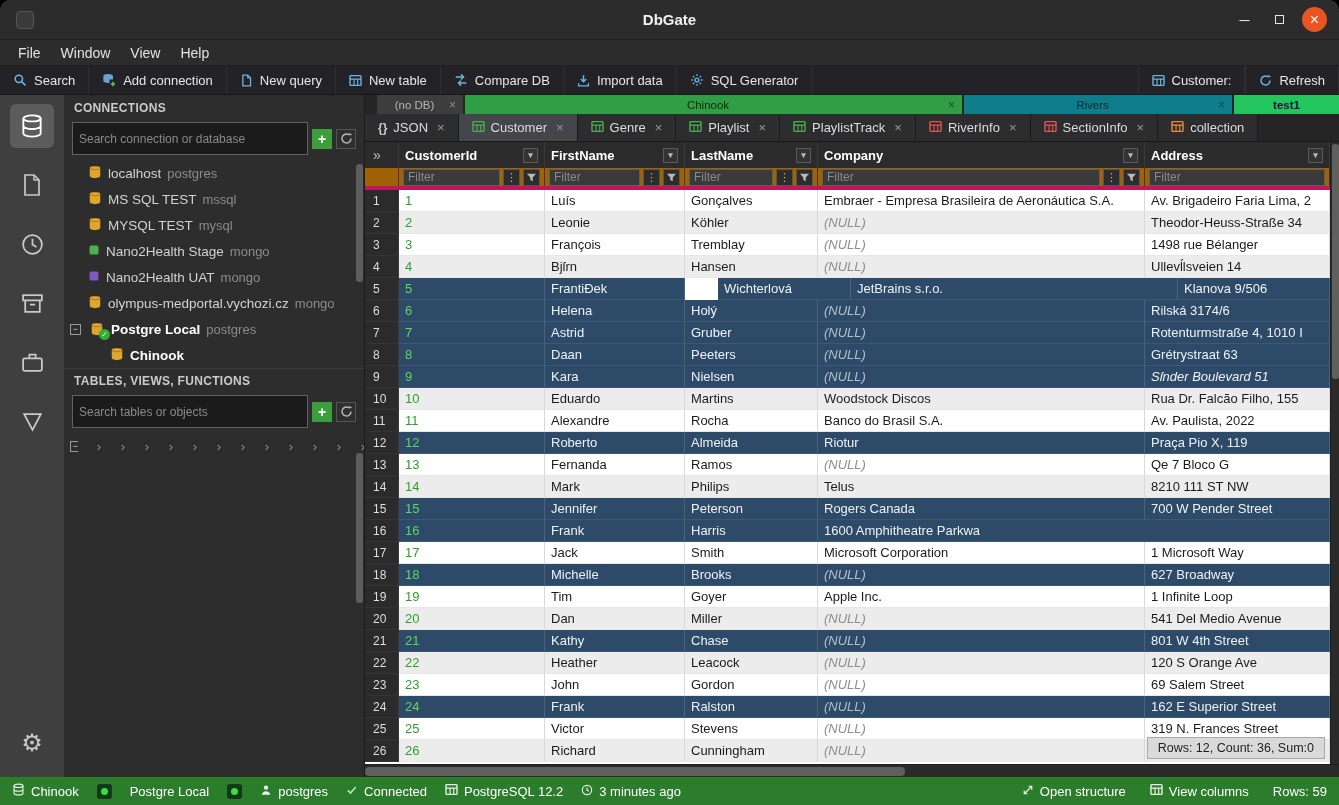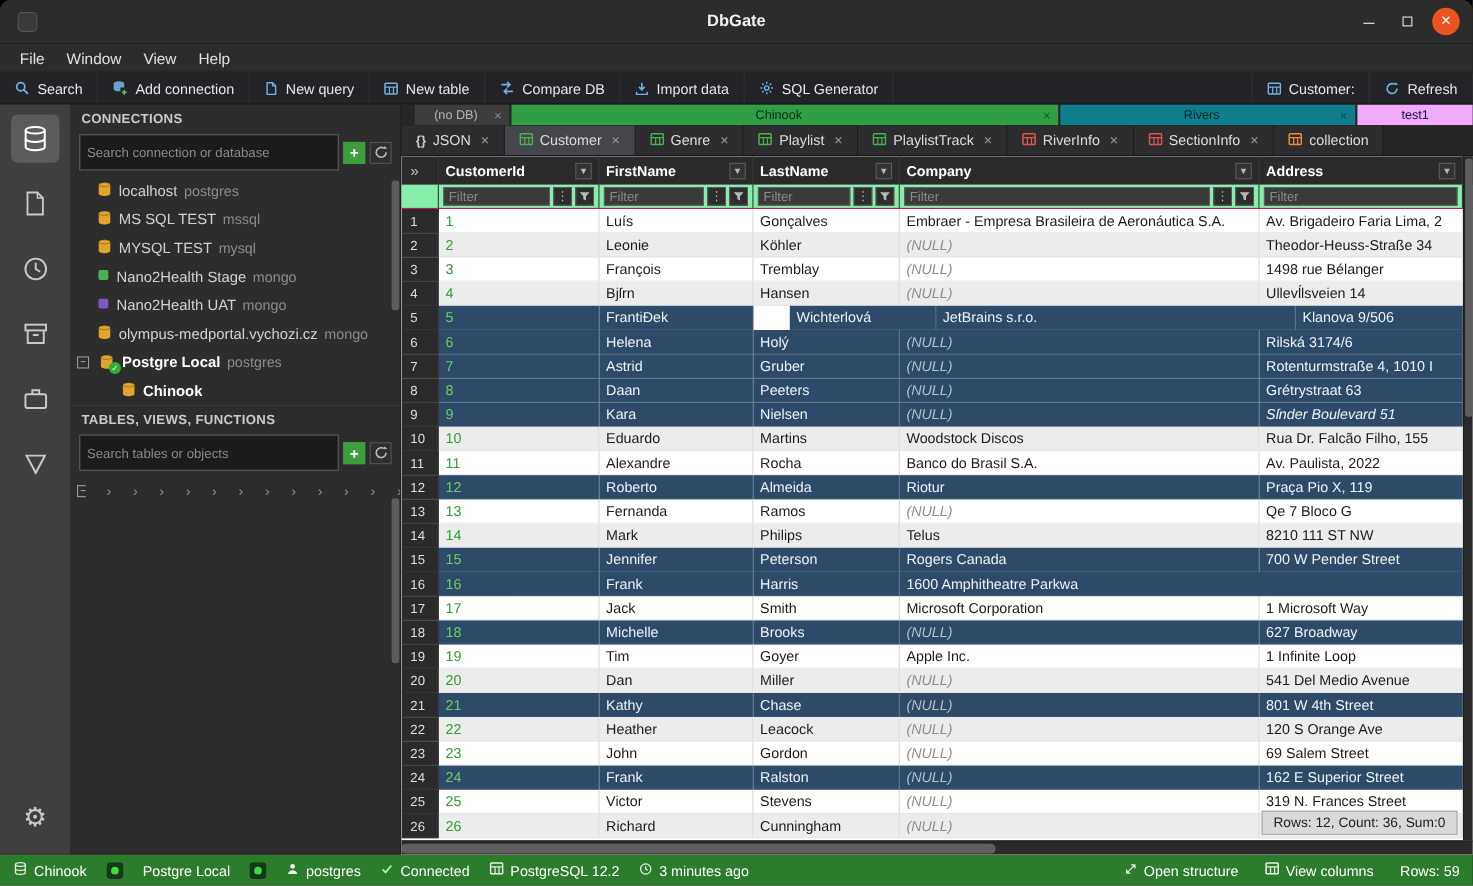--- a/index.html
+++ b/index.html
@@ -91,21 +91,21 @@
   
   .grid{flex:1;position:relative;display:flex;flex-direction:column;min-height:0;background:#fff;overflow:hidden}
   .ghead{height:26px;display:flex;background:#2b2b2b;color:#fff;flex:none;padding-right:9px}
   .gh-rownum{width:34px;flex:none;display:flex;align-items:center;padding-left:8px;color:#c0c0c0;
     font-size:14px;border-right:1px solid #3a3a3a}
   .gh-cell{flex:none;display:flex;align-items:center;padding:0 6px;border-right:1px solid #3a3a3a;
     font-size:13px;font-weight:bold;gap:4px;overflow:hidden}
   .gh-cell .nm{flex:1;overflow:hidden;white-space:nowrap}
   .dd{width:15px;height:15px;border:1px solid #5a5a5a;background:#333;color:#b5b5b5;font-size:9px;
     display:flex;align-items:center;justify-content:center;flex:none}
-  .gfilter{height:22px;display:flex;background:#86efac;flex:none;border-bottom:1px solid #be185d;padding-right:9px}
+  .gfilter{height:22px;display:flex;background:#a16207;flex:none;border-bottom:4px solid #be185d;padding-right:9px}
   .gf-rownum{width:34px;flex:none;border-right:1px solid #3a3a3a}
   .gf-cell{flex:none;display:flex;align-items:center;gap:3px;padding:2px 4px;border-right:1px solid #3a3a3a;overflow:hidden}
   .gf-cell input{flex:1;min-width:0;height:17px;background:#3a3a3a;border:1px solid #5e5e5e;color:#ddd;
     font-size:12px;padding:0 4px;font-family:inherit}
   .gf-btn{width:17px;height:17px;flex:none;background:#2d2d2d;border:1px solid #555;color:#b9b9b9;
     display:flex;align-items:center;justify-content:center;font-size:11px}
   .grows{flex:1;overflow:hidden;background:#fff;padding-right:9px}
   .grow{height:22px;display:flex}
   .rn{width:34px;flex:none;background:#2b2b2b;color:#dedede;font-size:12px;display:flex;align-items:center;
     padding-left:8px;border-right:1px solid #3a3a3a;border-bottom:1px solid #353535}
@@ -437,21 +437,21 @@
             <span class="x">×</span>
           </div>
           <div class="dbtab" style="background: rgb(47, 158, 68); color: rgb(12, 42, 16); width: 497px;">
             <span class="lbl">Chinook</span>
             <span class="x">×</span>
           </div>
           <div class="dbtab" style="background: rgb(14, 126, 141); color: rgb(6, 39, 43); width: 268px;">
             <span class="lbl">Rivers</span>
             <span class="x">×</span>
           </div>
-          <div class="dbtab" style="background: #f0abfc; color: rgb(28, 16, 64); flex: 1 1 0%;">
+          <div class="dbtab" style="background: #22c55e; color: rgb(28, 16, 64); flex: 1 1 0%; font-weight: bold;">
             <span class="lbl">test1</span>
           </div>
         </div>
       <div class="filetabs" id="filetabs">
           <div class="filetab">
             <span style="color: rgb(204, 204, 204); font-weight: bold; font-size: 12px;">{}</span>
             <span>JSON</span>
             <span class="x">×</span>
           </div>
           <div class="filetab selected">

